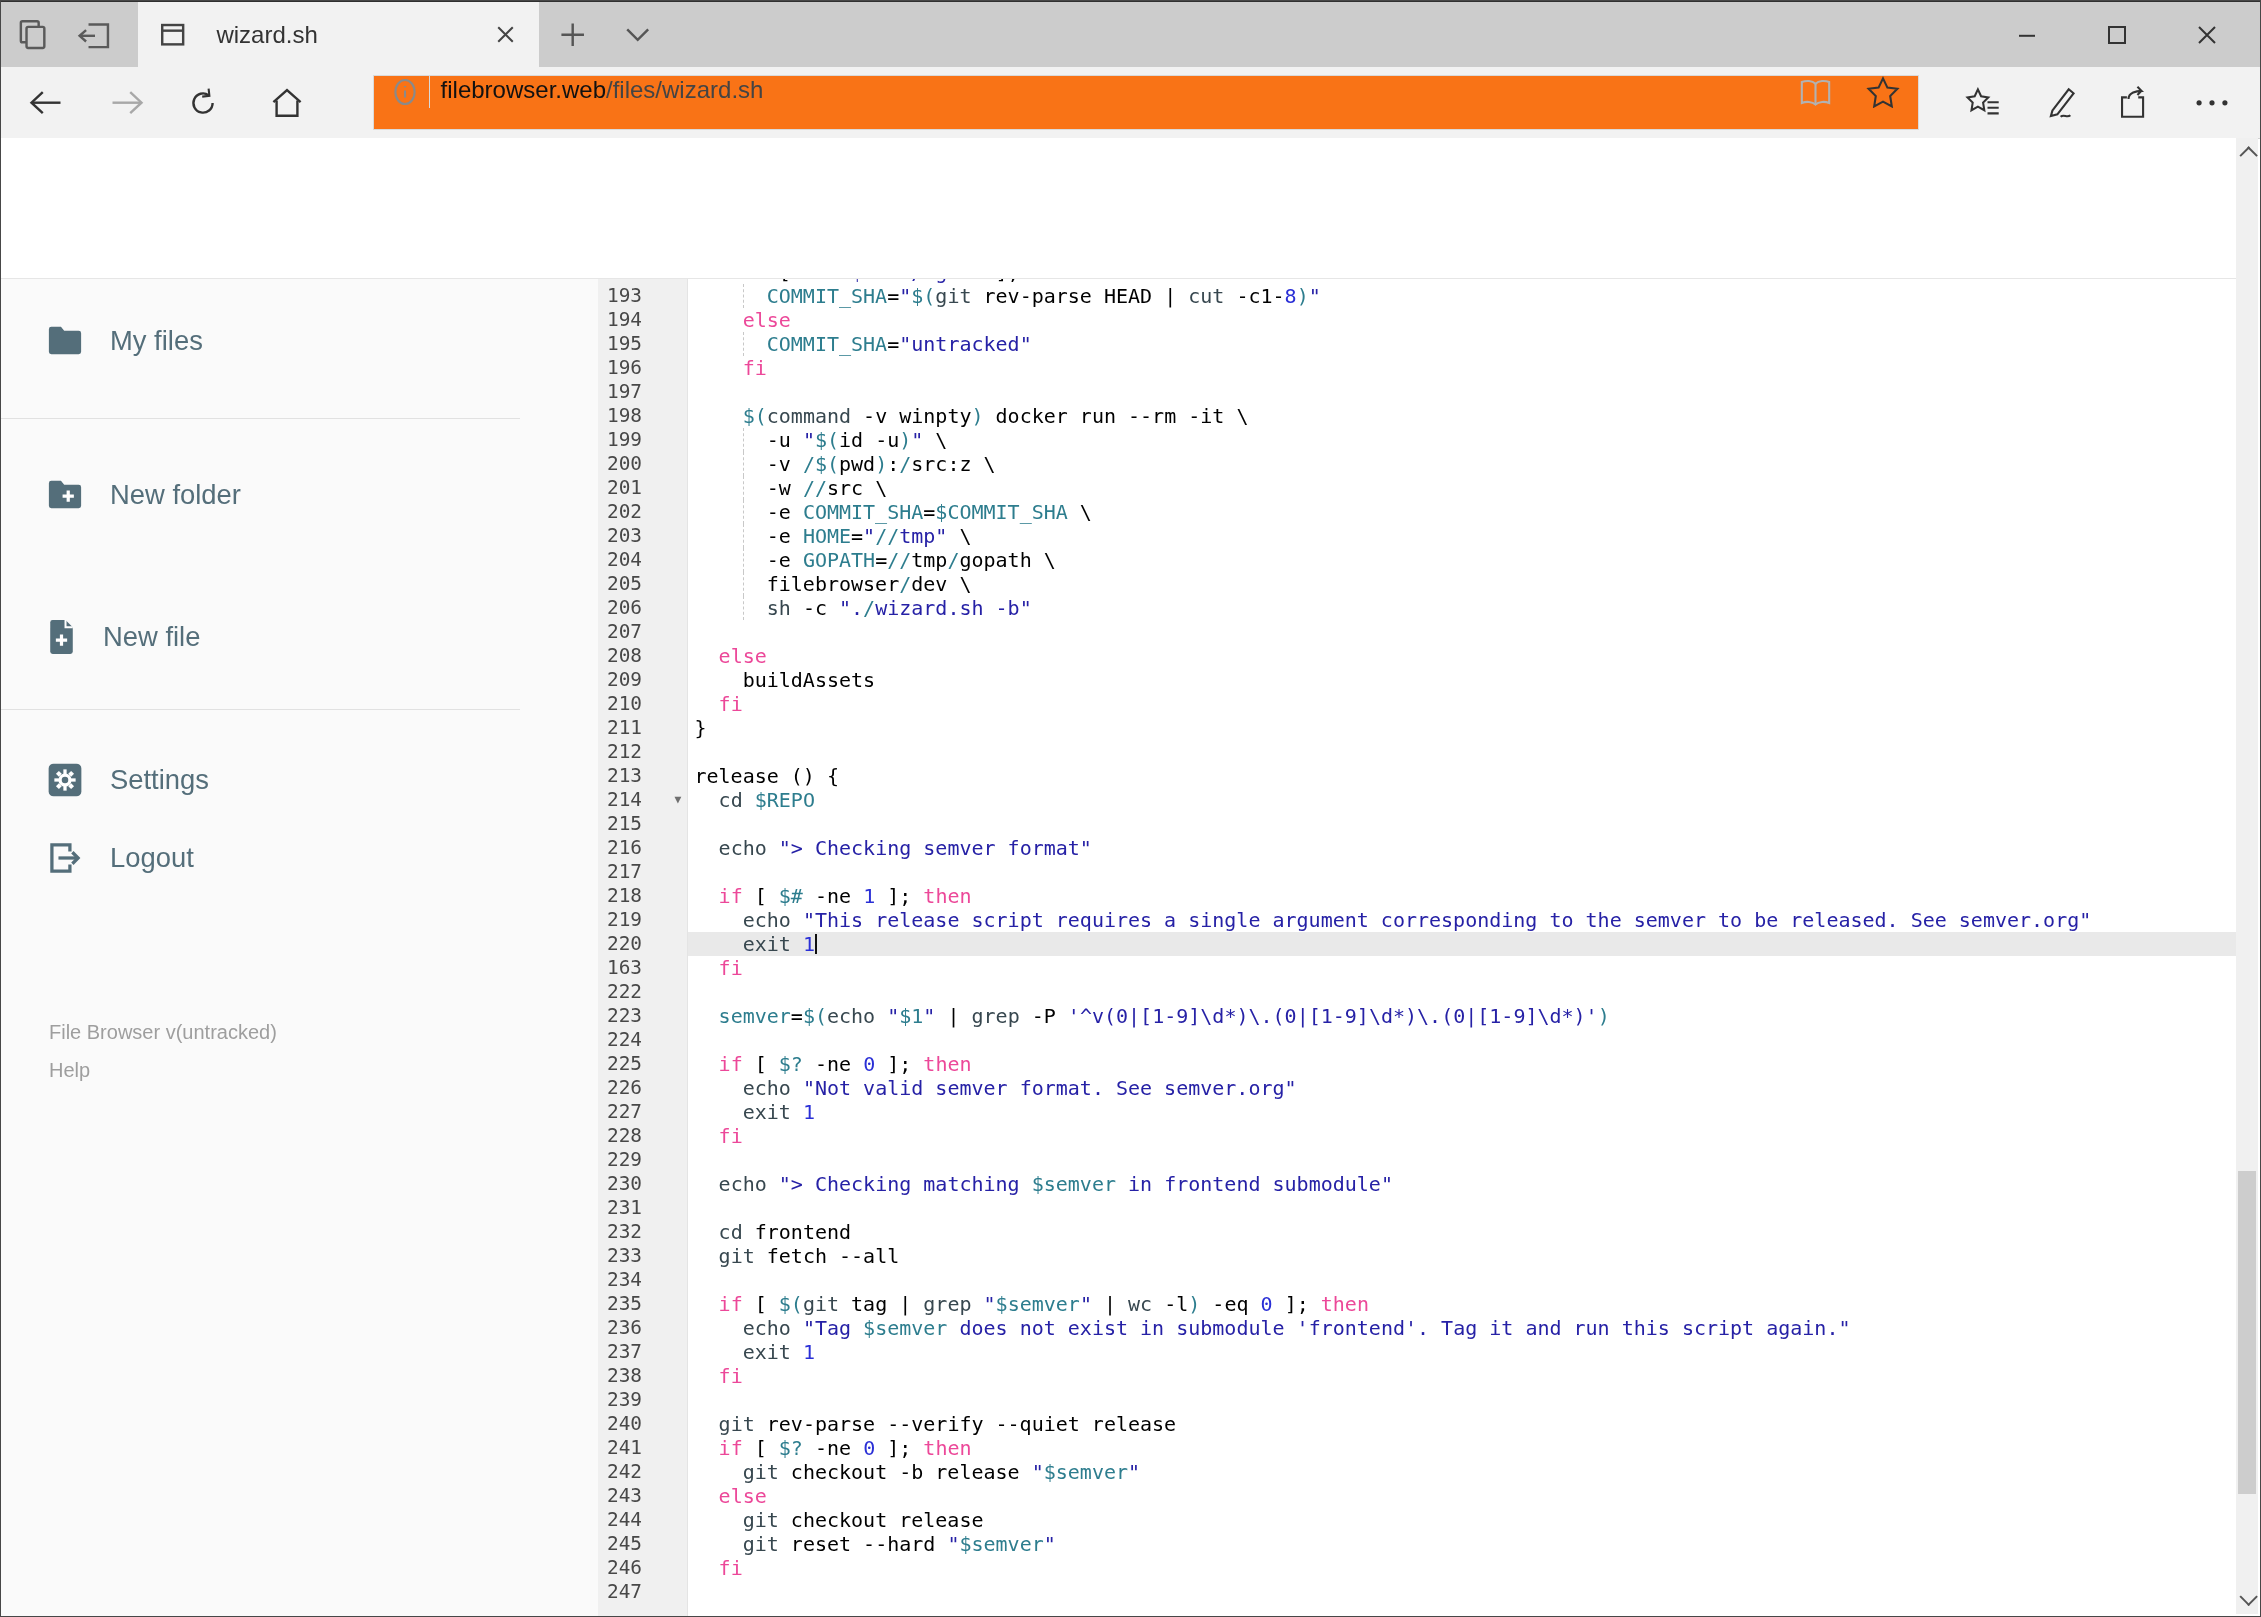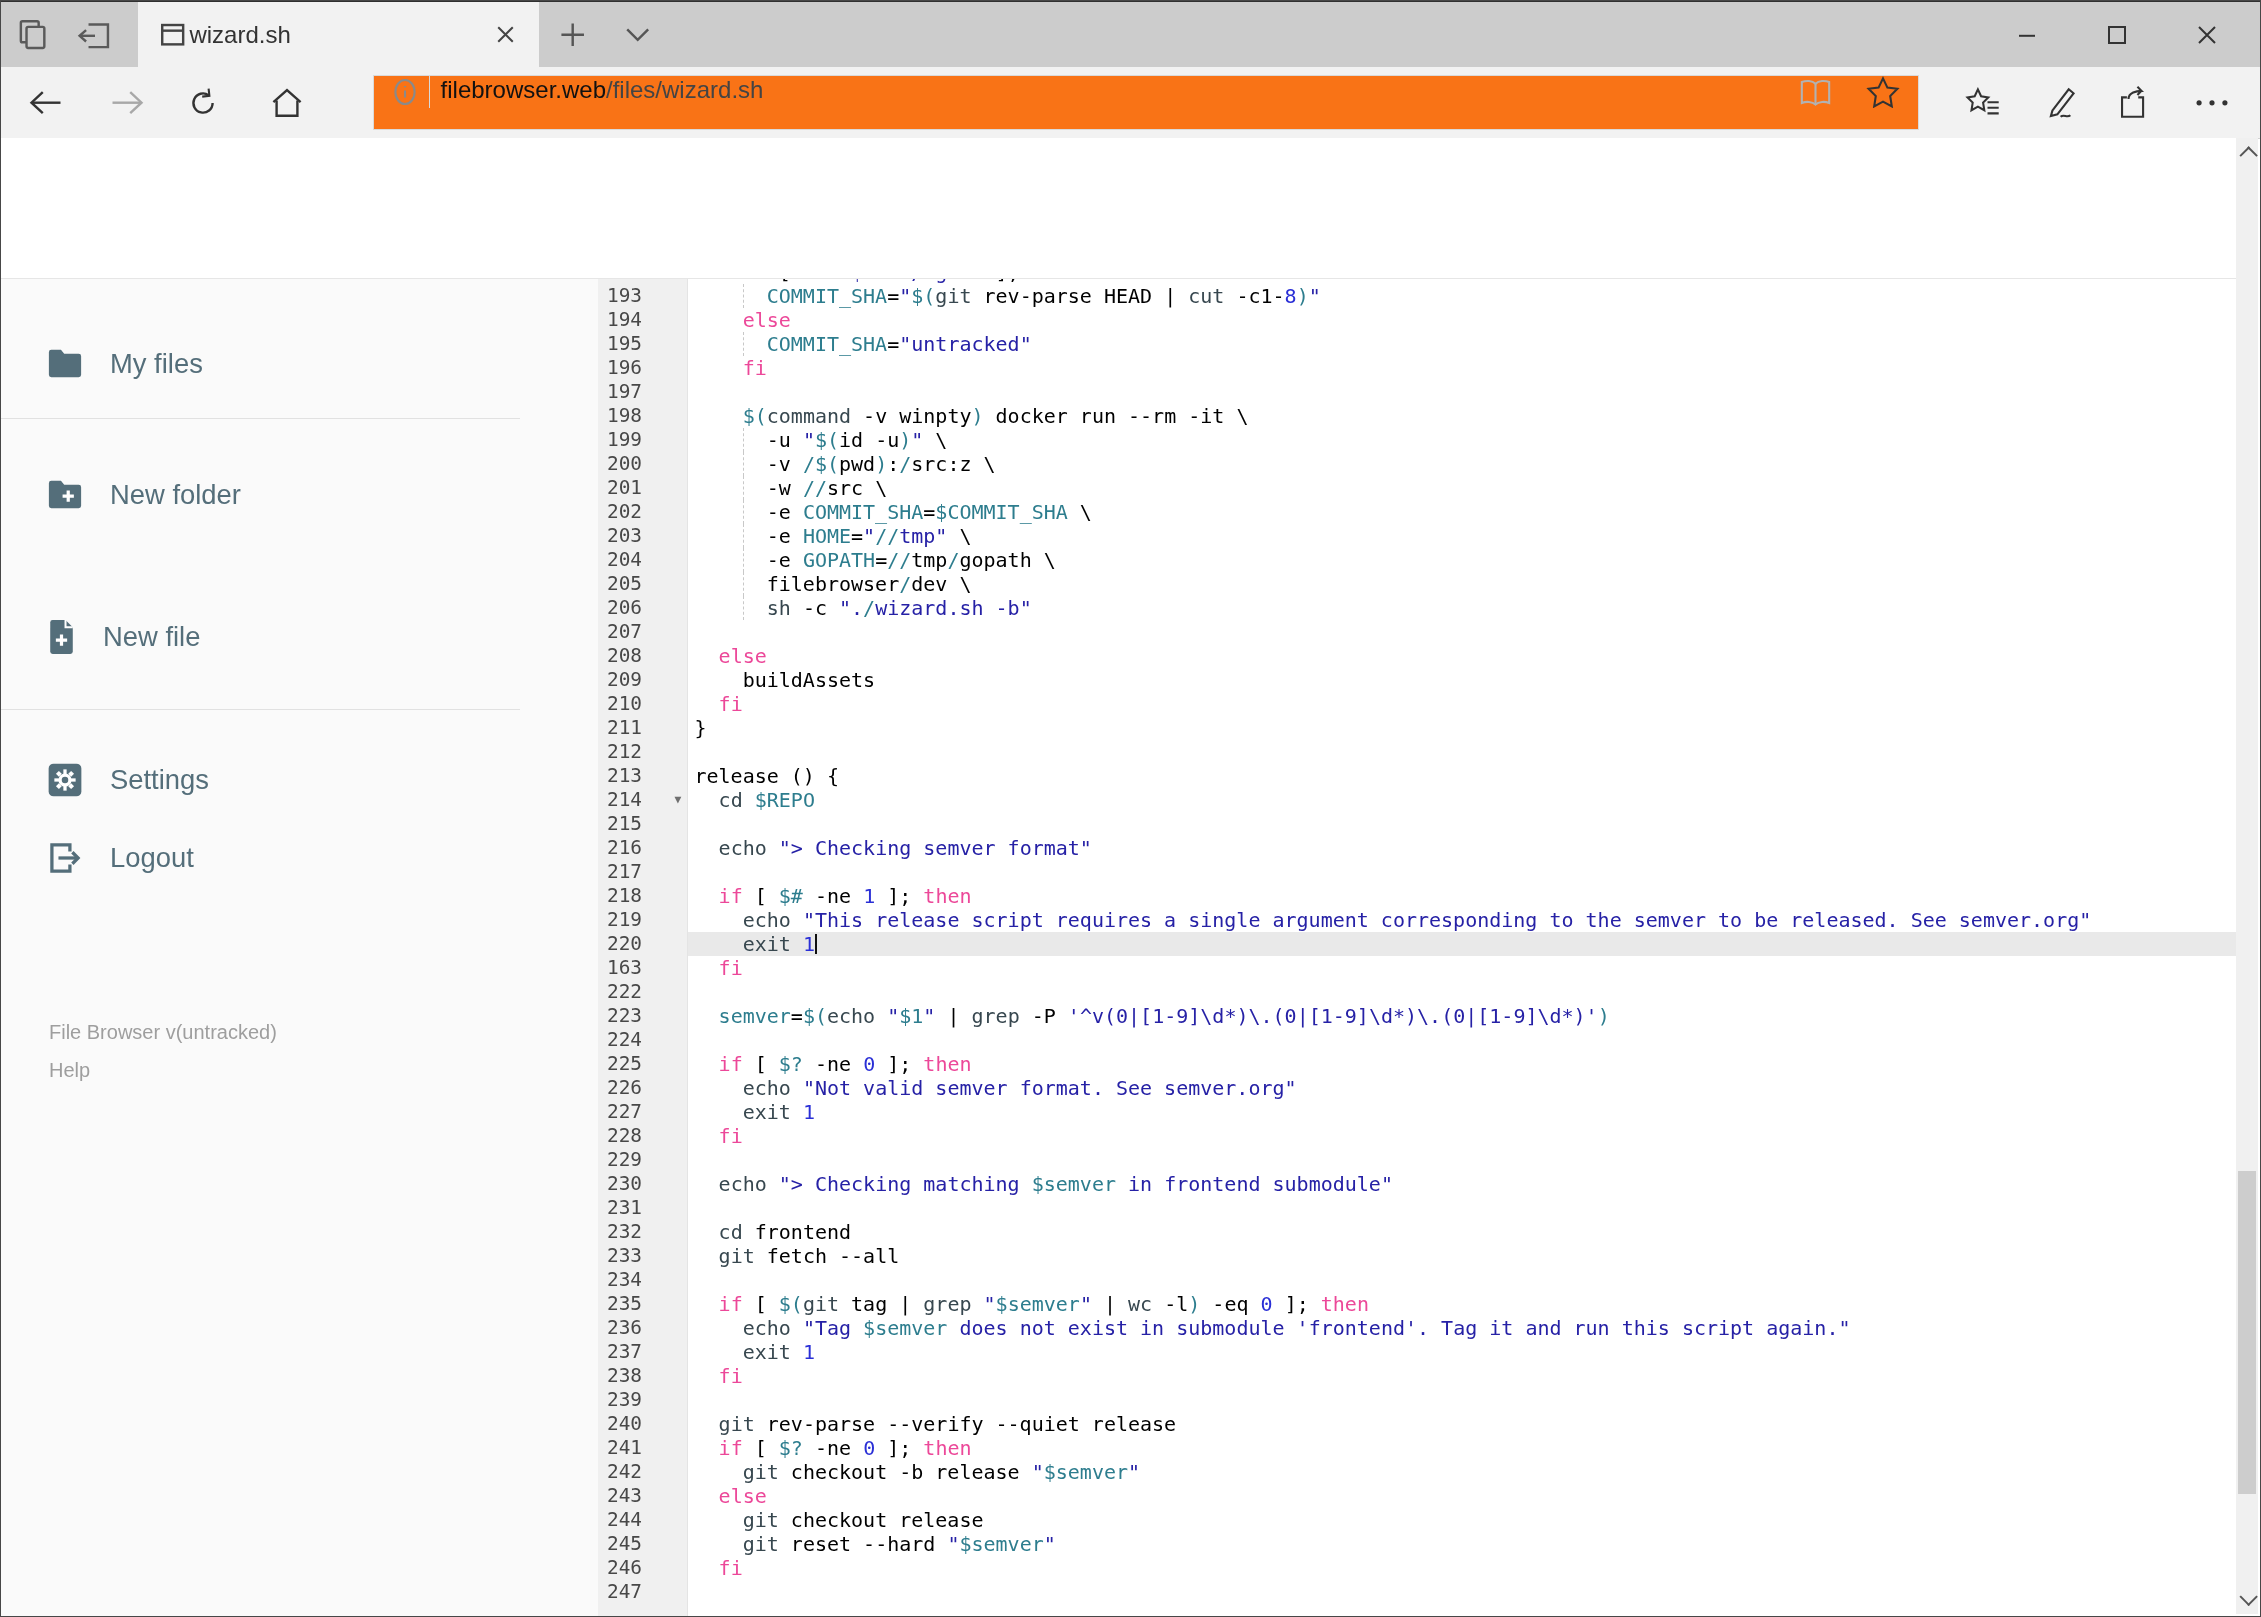--- a/index.html
+++ b/index.html
@@ -4,21 +4,21 @@
 <style>
   html,body{margin:0;padding:0}
   body{width:2261px;height:1617px;overflow:hidden;font-family:"Liberation Sans",sans-serif;background:#fff}
   .window{position:relative;width:2261px;height:1617px;box-sizing:border-box;border:1.6px solid #474747;background:#fff}
 
   
   .tabbar{position:absolute;left:0;top:0;right:0;height:65px;background:#cccccc;border-top:1.6px solid #303030}
   .tabbar-icons{position:absolute;left:14.5px;top:0;height:65px;display:flex;align-items:center;gap:27.4px}
   .tab{position:absolute;left:137px;top:0;width:401px;height:65px;background:#f2f2f2;display:flex;align-items:center}
   .tab-favicon{margin-left:21px}
-  .tab-title{margin-left:3px;font-size:24px;color:#333;flex:1;white-space:nowrap;overflow:hidden}
+  .tab-title{margin-left:30px;font-size:24px;color:#333;flex:1;white-space:nowrap;overflow:hidden}
   .tab-close{margin-right:16px;width:36px;height:36px;display:flex;align-items:center;justify-content:center}
   .newtab-btn{position:absolute;left:549px;top:14.5px;width:45px;height:37px;display:flex;align-items:center;justify-content:center}
   .tablist-btn{position:absolute;left:614px;top:14.5px;width:45px;height:37px;display:flex;align-items:center;justify-content:center}
   .win-controls{position:absolute;right:8px;top:0;height:65px;display:flex}
   .win-btn{width:90px;height:65px;display:flex;align-items:center;justify-content:center}
 
   .navbar{position:absolute;left:0;top:66px;right:0;height:71px;background:#f2f2f2;border-bottom:0.8px solid #d2d2d2}
   .nav-btn{position:absolute;top:0;width:73px;height:71px;display:flex;align-items:center;justify-content:center}
   .urlbox{position:absolute;left:372px;top:8px;width:1544px;height:53px;background:#f97316;border:0.8px solid #dadada;display:flex;align-items:flex-start}
   .url-sep{width:0.8px;height:32px;background:#d8d8d8;margin:0 11.3px 0 8px}
@@ -325,21 +325,21 @@
       <span class="tb-btn">
         <svg width="31" height="31" viewBox="0 0 38 38">
             <ellipse cx="19" cy="19" rx="13" ry="16" fill="#546e7a"></ellipse>
             <path d="M19 16v10M19 10.5v2.5" stroke="#fff" stroke-width="4"></path>
           </svg>
       </span>
     </div>
   </div>
 
   <div class="sidebar">
-    <div class="sb-item" style="top:56px">
+    <div class="sb-item" style="top:33px">
       <span>
         <svg width="36" height="29" viewBox="0 0 44 36">
             <path d="M2 4a3 3 0 0 1 3-3h12l4 5h18a3 3 0 0 1 3 3v23a3 3 0 0 1-3 3H5a3 3 0 0 1-3-3z" fill="#546e7a"></path>
           </svg>
       </span>
       <span class="sb-label">My files</span>
     </div>
     <div class="sb-div" style="top:139px"></div>
     <div class="sb-item" style="top:187px">
       <span>

